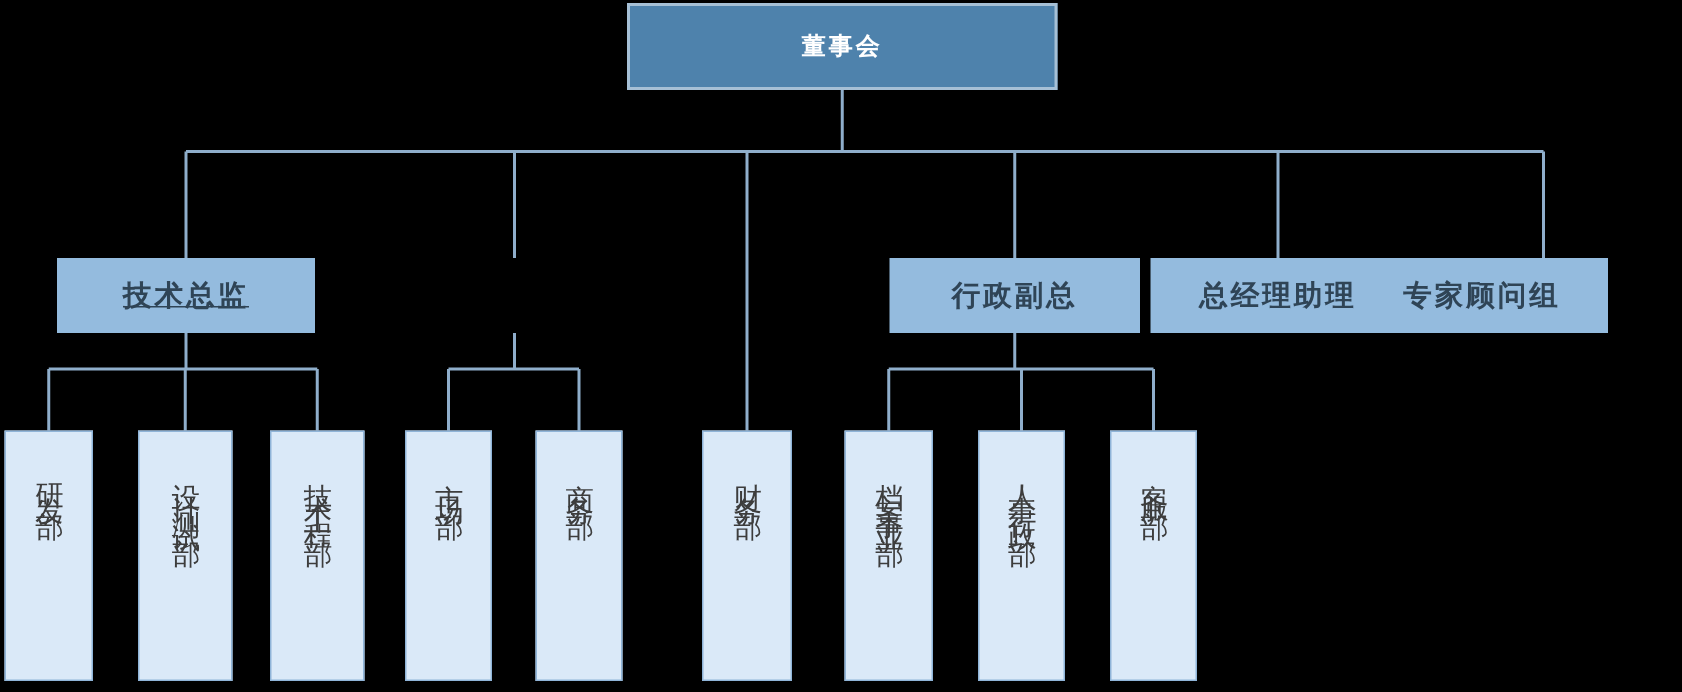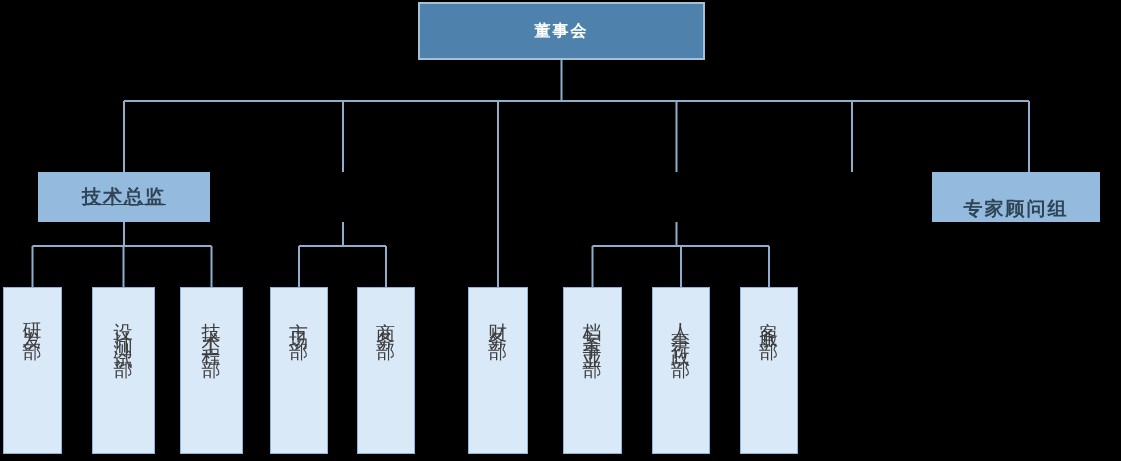--- a/index.html
+++ b/index.html
@@ -85,21 +85,27 @@
       <line x1="592.5" y1="246" x2="592.5" y2="287" stroke="#8FAECB" stroke-width="2"></line>
       <line x1="681" y1="246" x2="681" y2="287" stroke="#8FAECB" stroke-width="2"></line>
       <line x1="769" y1="246" x2="769" y2="287" stroke="#8FAECB" stroke-width="2"></line>
     </svg>
 <div class="node level1" style="left: 418px; top: 2px; width: 287px; height: 58px;">
       <span>董事会</span>
     </div>
     <div class="node level2" style="left: 38px; top: 172px; width: 172px; height: 50px; text-decoration: underline;">
       <span>技术总监</span>
     </div>
-    <div class="node level2" style="left: 932px; top: 172px; width: 168px; height: 50px; align-items: flex-end;">
+    <div class="node level2" style="left: 593px; top: 172px; width: 167px; height: 50px;">
+      <span>行政副总</span>
+    </div>
+    <div class="node level2" style="left: 767px; top: 172px; width: 170px; height: 50px;">
+      <span>总经理助理</span>
+    </div>
+    <div class="node level2" style="left: 904px; top: 172px; width: 168px; height: 50px;">
       <span>专家顾问组</span>
     </div>
     <div class="node level3" style="left: 3px; top: 287px; width: 59px; height: 167px;">
       <span class="vtext">研发部</span>
     </div>
     <div class="node level3" style="left: 92px; top: 287px; width: 63px; height: 167px;">
       <span class="vtext">设计测试部</span>
     </div>
     <div class="node level3" style="left: 180px; top: 287px; width: 63px; height: 167px;">
       <span class="vtext">技术工程部</span>

